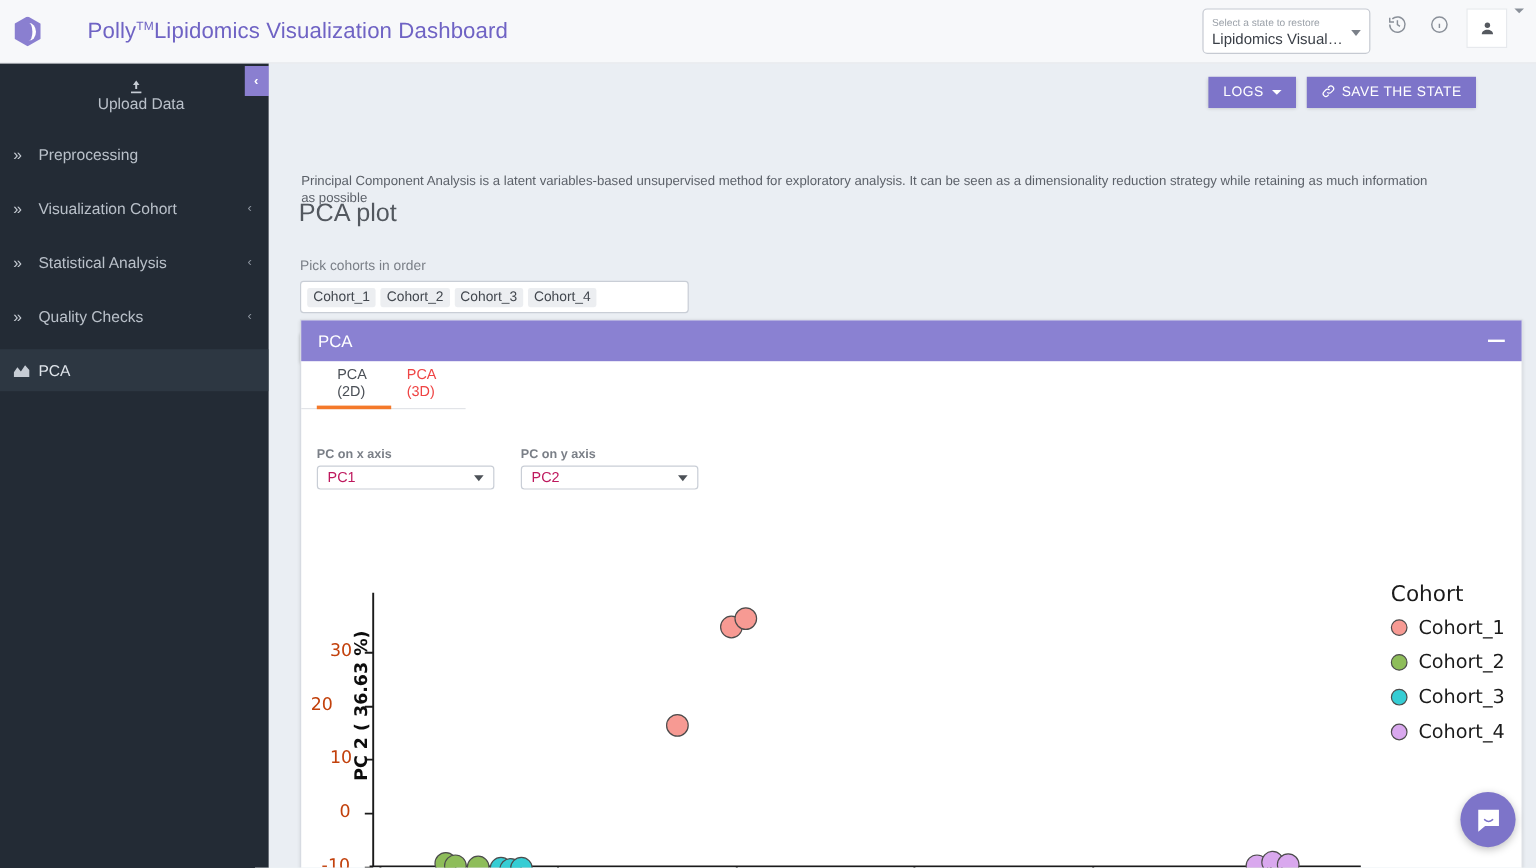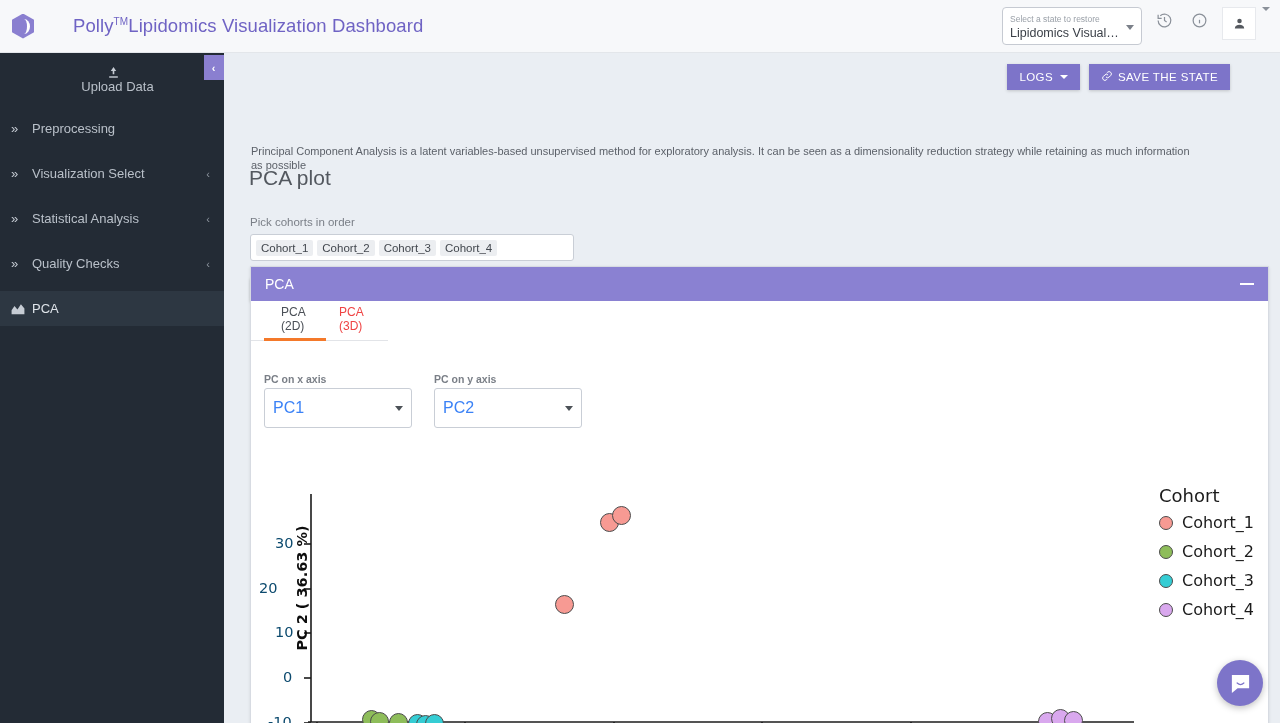--- a/index.html
+++ b/index.html
@@ -179,39 +179,39 @@
   }
   .tab.active { color: #4b5057; }
   .tab.active::after {
     content: ""; position: absolute; left: 13px; bottom: -1px;
     width: 62px; height: 3px; background: #f4792a;
   }
   .field-label {
     position: absolute; font-size: 10.5px; color: #7a7f87; font-weight: bold;
   }
   .select-box {
-    position: absolute; width: 148px; height: 40px;
+    position: absolute; width: 148px; height: 20px;
     border: 1px solid #c9ced6; border-radius: 3px; background: #fff;
     display: flex; align-items: center; padding: 0 8px;
-    font-size: 16px; color: #3b82f6; cursor: pointer;
+    font-size: 12px; color: #be185d; cursor: pointer;
   }
   .select-box .sc {
     margin-left: auto; width: 0; height: 0;
     border-left: 4.5px solid transparent; border-right: 4.5px solid transparent;
     border-top: 5px solid #4c5157;
   }
 
   
   #plot { position: absolute; top: 205px; left: 0; width: 1019px; height: 255px; }
   .pt {
     position: absolute; border-radius: 50%;
     border: 1.4px solid #4c4c4c; width: 19px; height: 19px;
   }
   .ytick, .xtick {
-    position: absolute; font-size: 14.5px; color: #0c4a6e;
+    position: absolute; font-size: 14.5px; color: #c2410c;
     font-family: "DejaVu Sans", sans-serif;
   }
   #ylabel {
     position: absolute; left: -12px; top: 108px;
     transform: rotate(-90deg); transform-origin: center;
     font-size: 14.5px; font-weight: bold; color: #0d0d0d;
     white-space: nowrap; font-family: "DejaVu Sans", sans-serif;
   }
   #legend { position: absolute; left: 908px; top: 13px; }
   #legend-title {
@@ -299,21 +299,21 @@
     <span>Upload Data</span>
   </div>
 
   <div class="nav-item" style="margin-top:10px;">
     <span class="nav-ico">»</span>
     <span>Preprocessing</span>
   </div>
 
   <div class="nav-item" style="margin-top:10px;">
     <span class="nav-ico">»</span>
-    <span>Visualization Select</span>
+    <span>Visualization Cohort</span>
     <span class="nav-chev-left">‹</span>
   </div>
 
   <div class="nav-item" style="margin-top:10px;">
     <span class="nav-ico">»</span>
     <span>Statistical Analysis</span>
     <span class="nav-chev-left">‹</span>
   </div>
 
   <div class="nav-item" style="margin-top:10px;">

